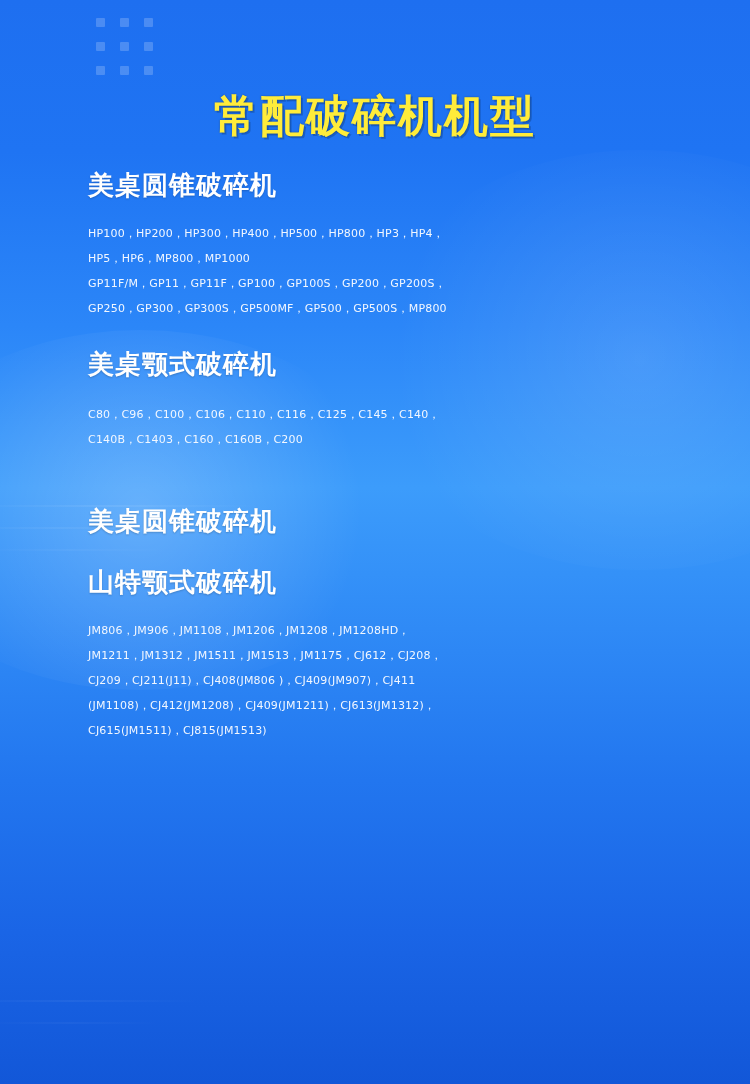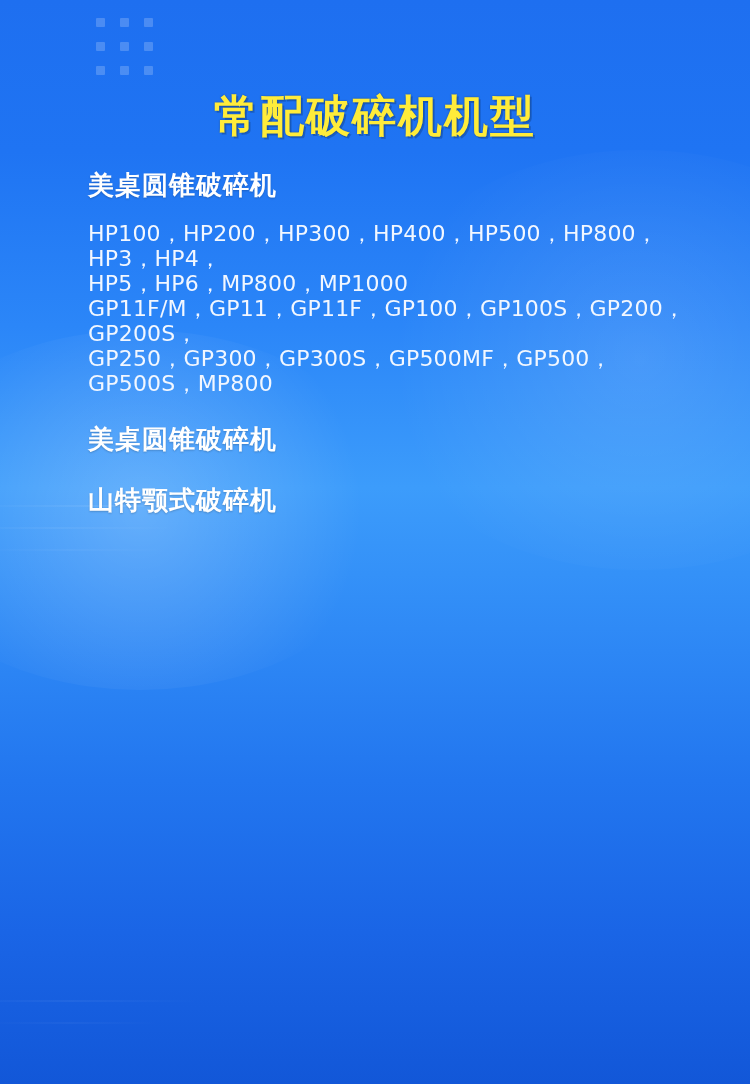--- a/index.html
+++ b/index.html
@@ -98,21 +98,21 @@
     color: #ffffff;
     font-size: 26px;
     font-weight: bold;
     letter-spacing: 1px;
     margin: 0 0 18px 0;
     text-shadow: 0 1px 2px rgba(0,0,0,0.20);
     font-family: "DejaVu Sans", "Liberation Sans", sans-serif;
   }
   .section-body {
     color: #f2f7ff;
-    font-size: 22px;
+    font-size: 11px;
     line-height: 25px;
     letter-spacing: 0.2px;
     font-family: "DejaVu Sans", "Liberation Sans", sans-serif;
     white-space: pre-line;
   }
   .sec-1 { margin-bottom: 26px; }
   .sec-2 { margin-bottom: 52px; }
   .sec-3 { margin-bottom: 26px; }
   .sec-4 { margin-bottom: 0; }
   .sec-2 .section-title { margin-bottom: 20px; }
@@ -152,23 +152,33 @@
   <div class="content">
 
     <div class="section sec-1">
       <h2 class="section-title">美桌圆锥破碎机</h2>
       <div class="section-body">HP100，HP200，HP300，HP400，HP500，HP800，HP3，HP4，
 HP5，HP6，MP800，MP1000
 GP11F/M，GP11，GP11F，GP100，GP100S，GP200，GP200S，
 GP250，GP300，GP300S，GP500MF，GP500，GP500S，MP800</div>
     </div>
 
+    <div class="section sec-2">
+      <h2 class="section-title">美桌颚式破碎机</h2>
+      <div class="section-body">C80，C96，C100，C106，C110，C116，C125，C145，C140，
+C140B，C1403，C160，C160B，C200</div>
+    </div>
 
     <div class="section sec-3">
       <h2 class="section-title">美桌圆锥破碎机</h2>
     </div>
 
     <div class="section sec-4">
       <h2 class="section-title">山特颚式破碎机</h2>
+      <div class="section-body">JM806，JM906，JM1108，JM1206，JM1208，JM1208HD，
+JM1211，JM1312，JM1511，JM1513，JM1175，CJ612，CJ208，
+CJ209，CJ211(J11)，CJ408(JM806 )，CJ409(JM907)，CJ411
+(JM1108)，CJ412(JM1208)，CJ409(JM1211)，CJ613(JM1312)，
+CJ615(JM1511)，CJ815(JM1513)</div>
     </div>
 
   </div>
 </div>
 
 </body></html>

